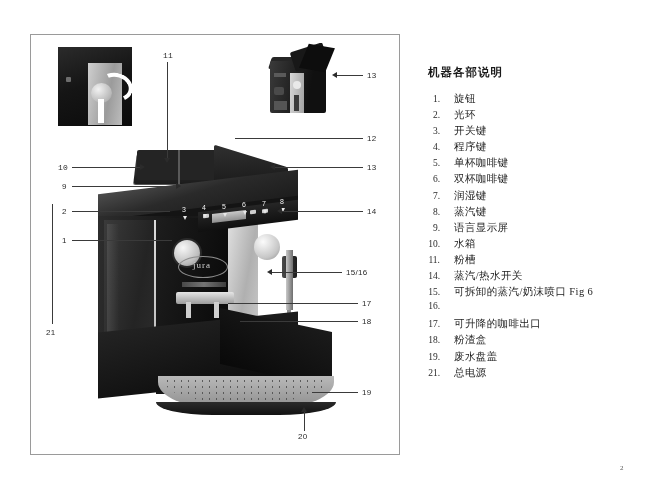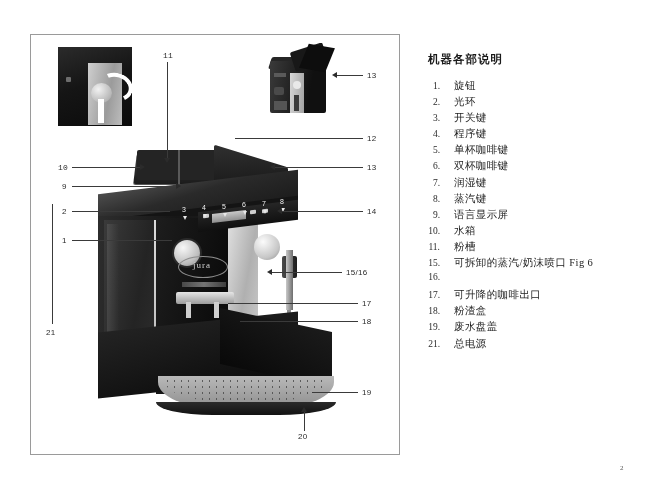--- a/index.html
+++ b/index.html
@@ -209,21 +209,21 @@
   .arrow.right{border-top:3px solid transparent;border-bottom:3px solid transparent;border-left:5px solid #2b2b2b;}
   .arrow.down{border-left:3px solid transparent;border-right:3px solid transparent;border-top:5px solid #2b2b2b;}
   .arrow.up{border-left:3px solid transparent;border-right:3px solid transparent;border-bottom:5px solid #2b2b2b;}
 
   
   .pnum{position:absolute;font-family:"Liberation Sans",sans-serif;font-size:7px;color:#f0f0f0;}
   .ptick{position:absolute;width:0;height:0;
     border-left:2px solid transparent;border-right:2px solid transparent;border-top:4px solid #e8e8e8;}
 
   
-  .rightcol{position:absolute;left:424px;top:52px;width:210px;}
+  .rightcol{position:absolute;left:424px;top:65px;width:210px;}
   .rc-title{
     font-family:"Liberation Serif","DejaVu Serif",serif;
     font-size:11.5px;color:#1a1a1a;font-weight:bold;letter-spacing:1px;
     margin:0 0 12px 4px;
   }
   .rc-list{list-style:none;margin:0;padding:0;}
   .rc-item{display:flex;align-items:baseline;height:16.1px;}
   .rc-num{
     width:30px;flex:0 0 30px;text-align:right;padding-right:14px;box-sizing:border-box;
     font-family:"Liberation Serif",serif;font-size:9.5px;color:#2b2b2b;
@@ -437,20 +437,24 @@
         </li>
         <li class="rc-item">
           <span class="rc-num">10.</span>
           <span class="rc-label">水箱</span>
         </li>
         <li class="rc-item">
           <span class="rc-num">11.</span>
           <span class="rc-label">粉槽</span>
         </li>
         <li class="rc-item">
+          <span class="rc-num">14.</span>
+          <span class="rc-label">蒸汽/热水开关</span>
+        </li>
+        <li class="rc-item">
           <span class="rc-num">15.</span>
           <span class="rc-label">可拆卸的蒸汽/奶沫喷口 Fig 6</span>
         </li>
         <li class="rc-item">
           <span class="rc-num">16.</span>
         </li>
         <li class="rc-item">
           <span class="rc-num">17.</span>
           <span class="rc-label">可升降的咖啡出口</span>
         </li>

